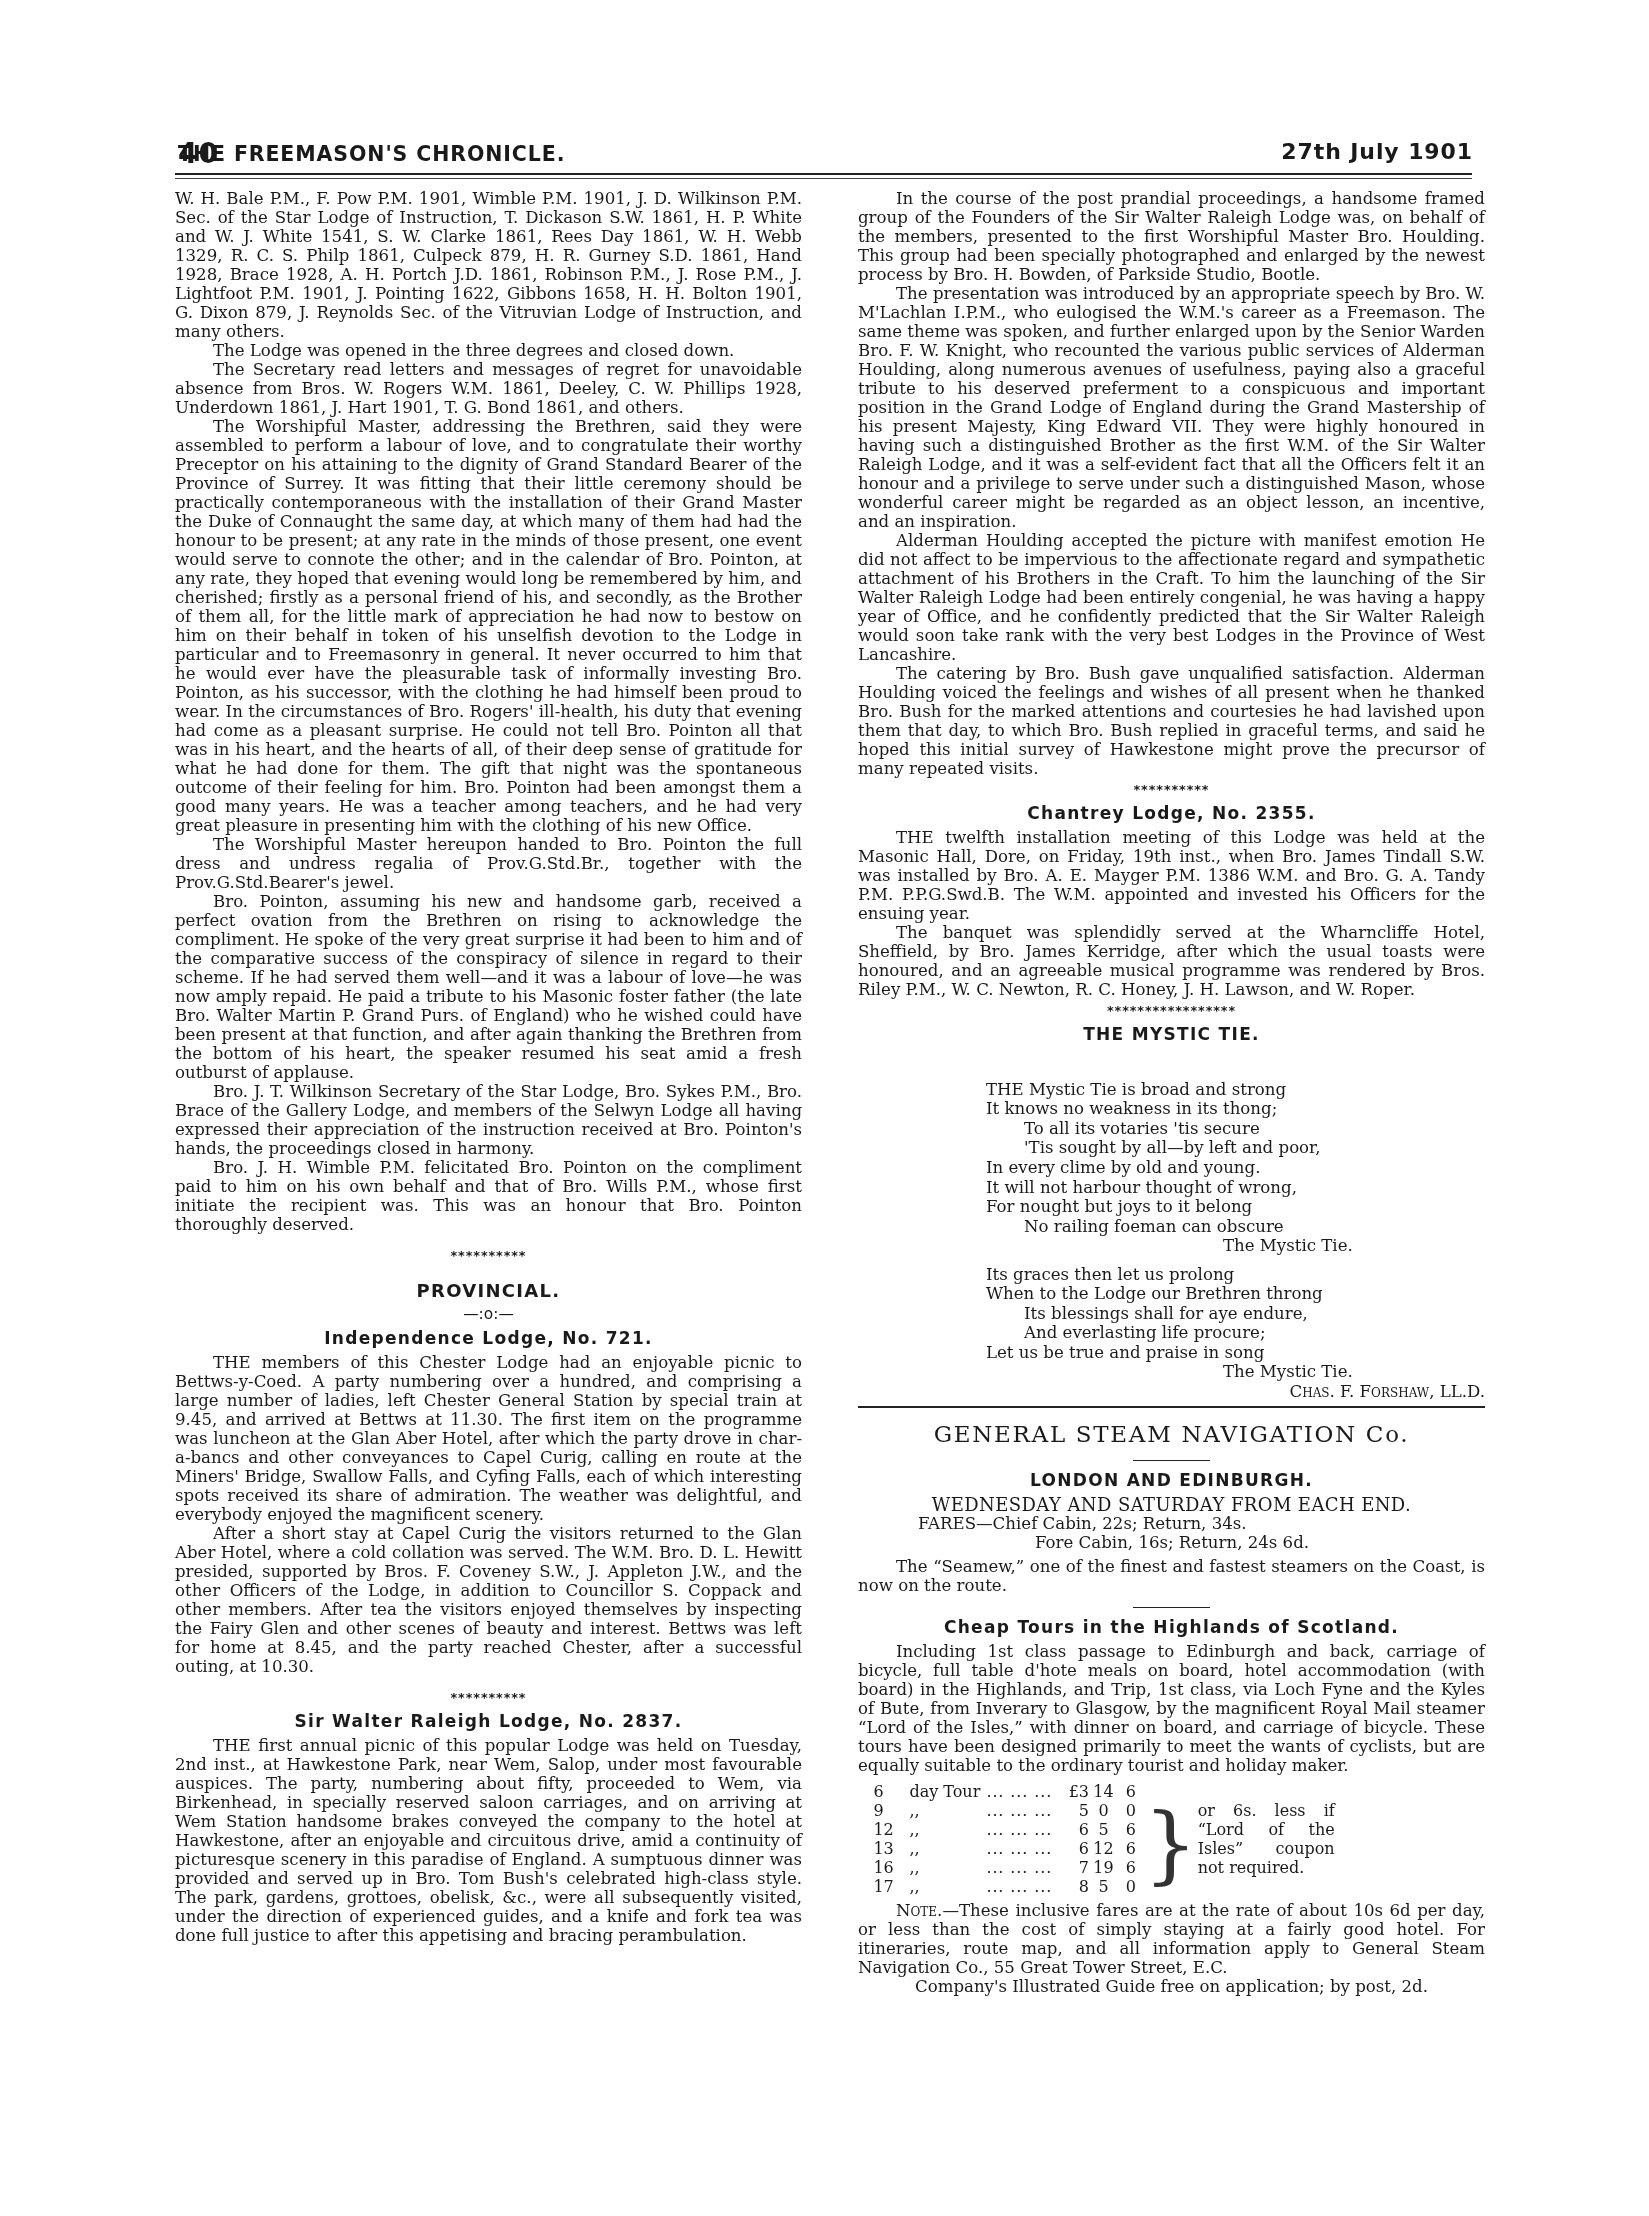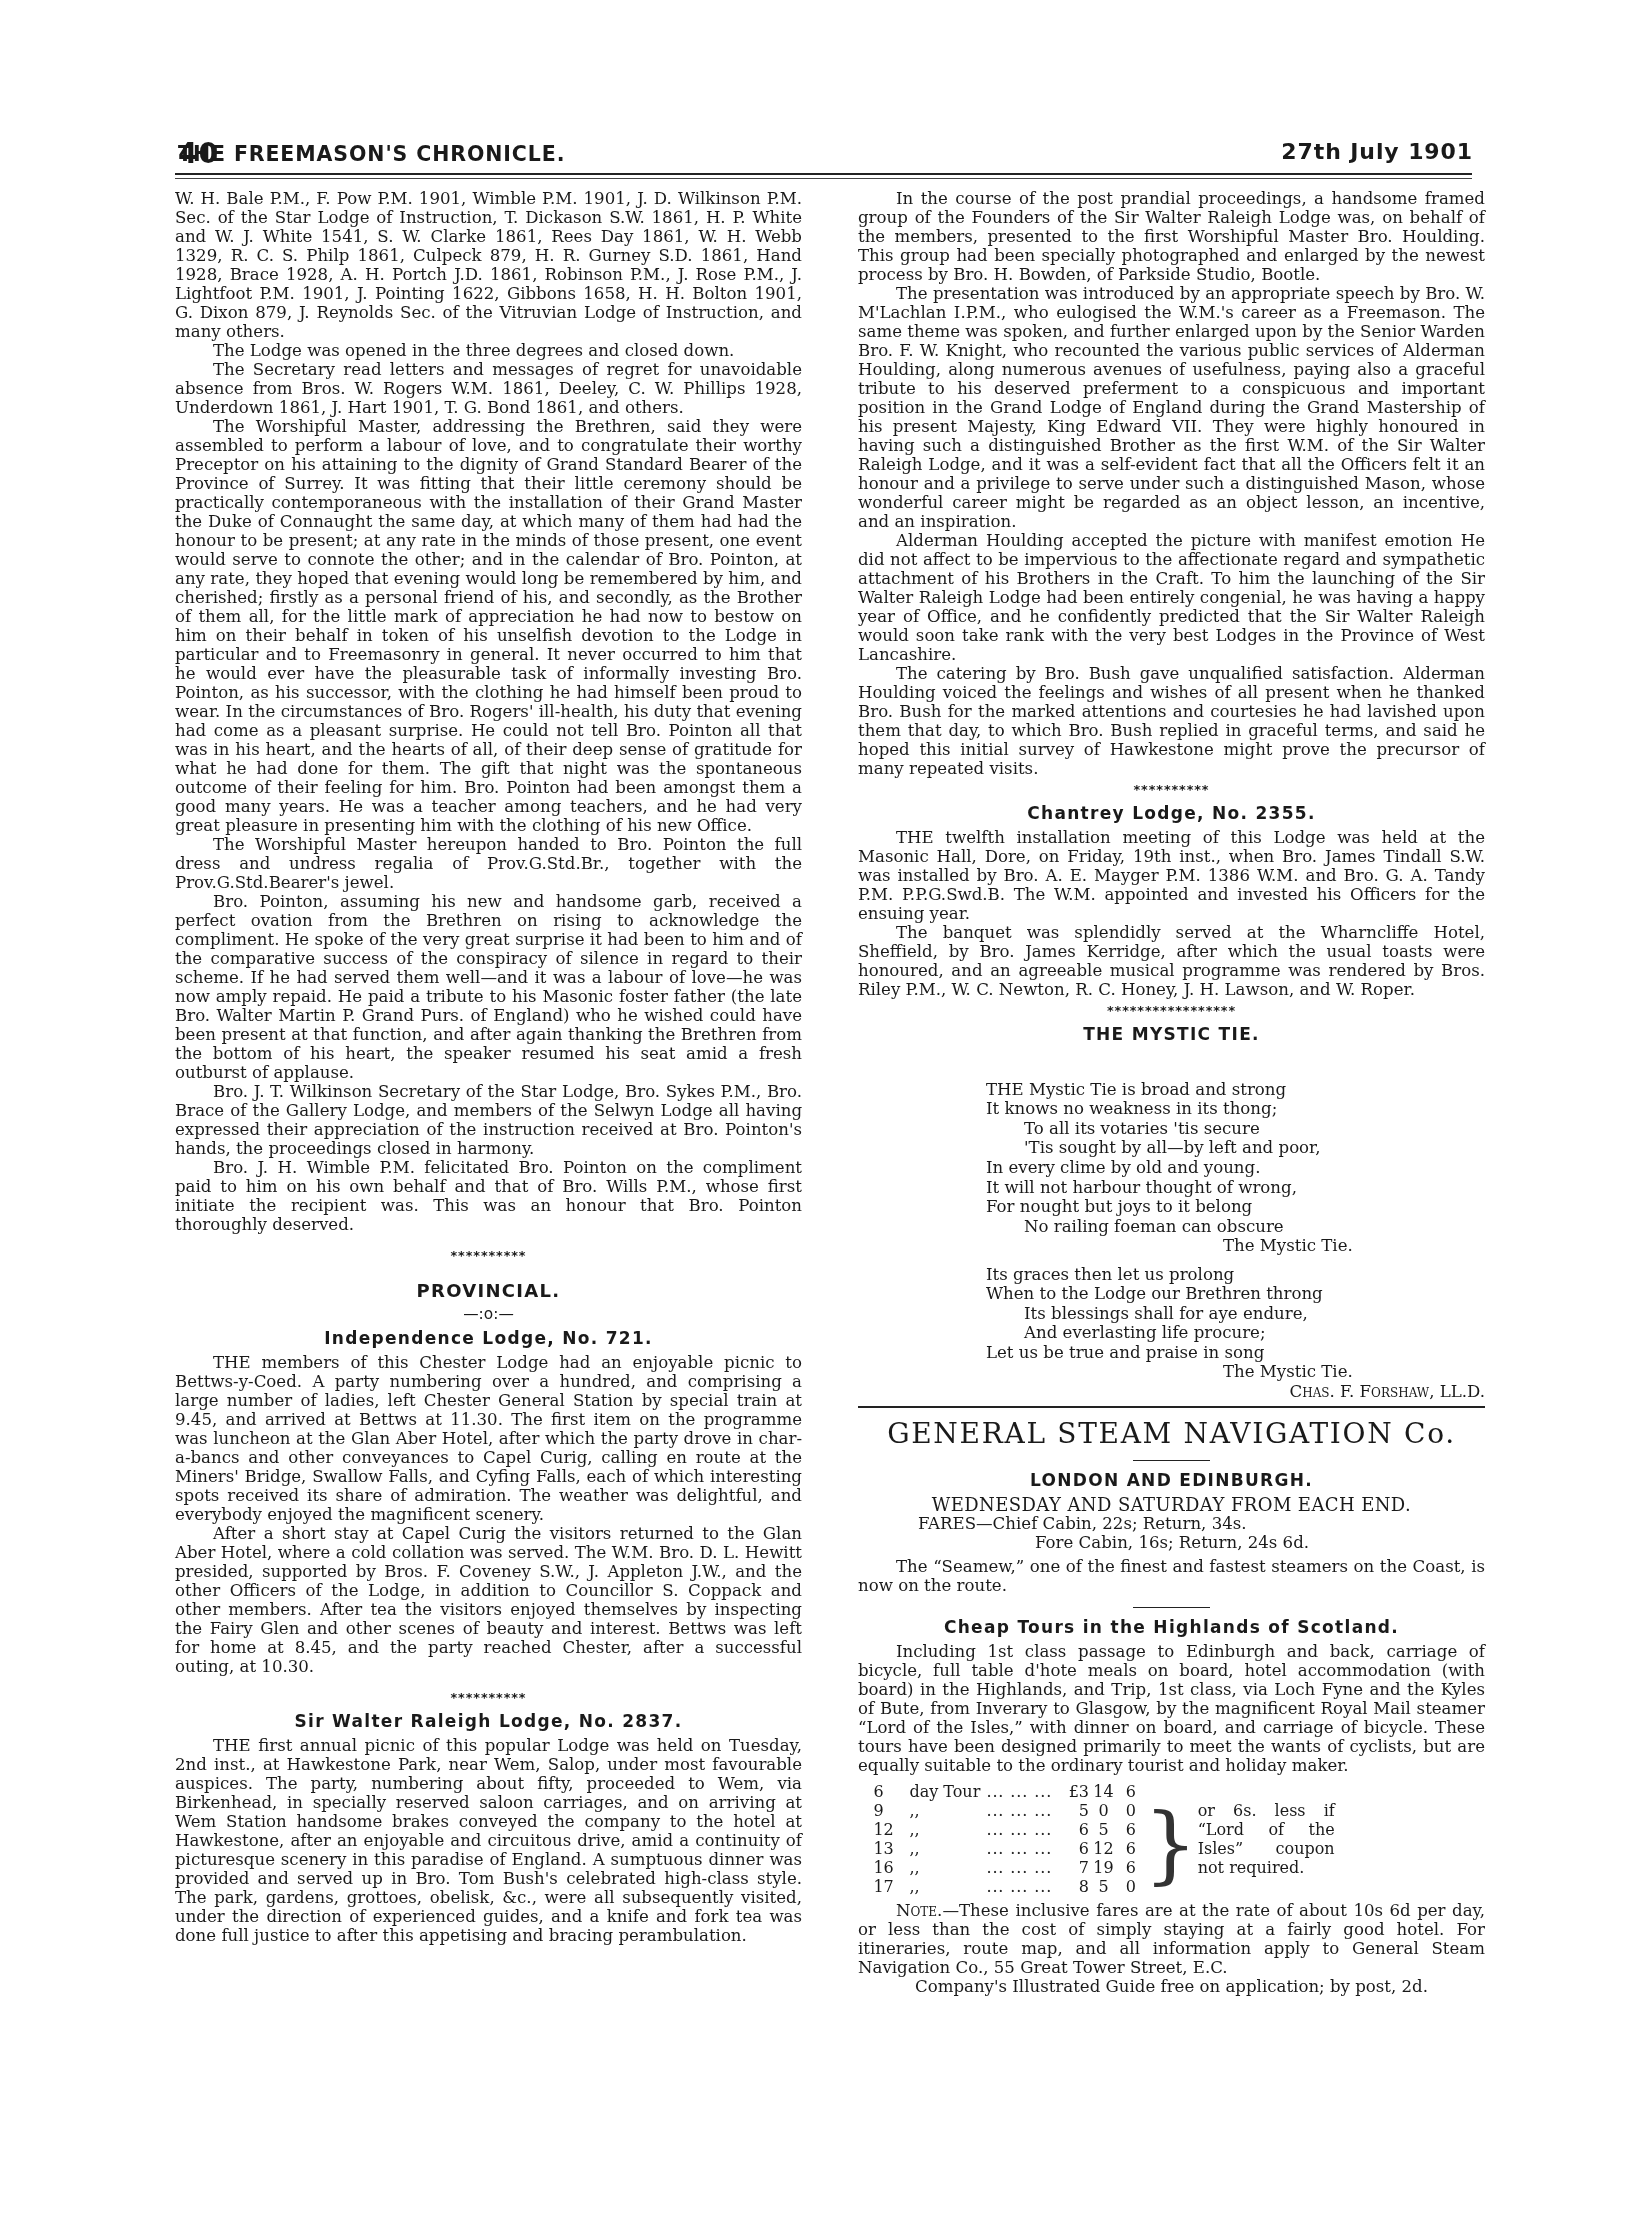--- a/index.html
+++ b/index.html
@@ -22,21 +22,21 @@
     .hd { text-align: center; font-family: "DejaVu Sans", sans-serif; font-weight: bold; font-size: 17px; letter-spacing: 1.3px; margin: 5.1px 0 5.1px 0; }
     .hd.big { font-size: 18px; margin-top: 16px; }
     .orn { text-align: center; font-family: "DejaVu Sans", sans-serif; font-size: 15.4px; margin: 0 0 5.1px 0; }
     .poem { font-family: "DejaVu Serif", serif; font-size: 16.6px; line-height: 19.6px; margin-left: 128px; text-align: left; margin-top: 36px; }
     .poem .ln { display: block; white-space: nowrap; }
     .poem .i1 { padding-left: 38px; }
     .poem .rf { padding-left: 237px; }
     .poem .gap { height: 8.5px; }
     .sig { text-align: right; margin-right: 5.1px; }
     .ad-rule { border-top: 2.6px solid #222; margin: 5.1px 0 6.8px 0; }
-    .ad-title { text-align: center; font-family: "DejaVu Serif", serif; font-size: 28px; letter-spacing: 1.7px; line-height: 38px; margin: 0 0 6.8px 0; }
+    .ad-title { text-align: center; font-family: "DejaVu Serif", serif; font-size: 23px; letter-spacing: 1.7px; line-height: 38px; margin: 0 0 6.8px 0; }
     .short-rule { width: 77px; margin: 0 auto 10.2px auto; border-top: 1.7px solid #222; }
     .center { text-align: center; }
     .fares { margin-left: 60px; line-height: 19px; }
     .fares .l2 { padding-left: 117px; }
     .tour-table { margin: 6.8px 0 5.1px 15.4px; border-collapse: collapse; font-family: "DejaVu Serif", serif; font-size: 16px; }
     .tour-table td { padding: 0; line-height: 19px; vertical-align: top; }
     .tour-table .c-day { width: 36px; }
     .tour-table .c-unit { width: 77px; }
     .tour-table .c-dots { width: 77px; text-align: left; letter-spacing: 0.9px; }
     .tour-table .c-l { width: 25.6px; text-align: right; }

